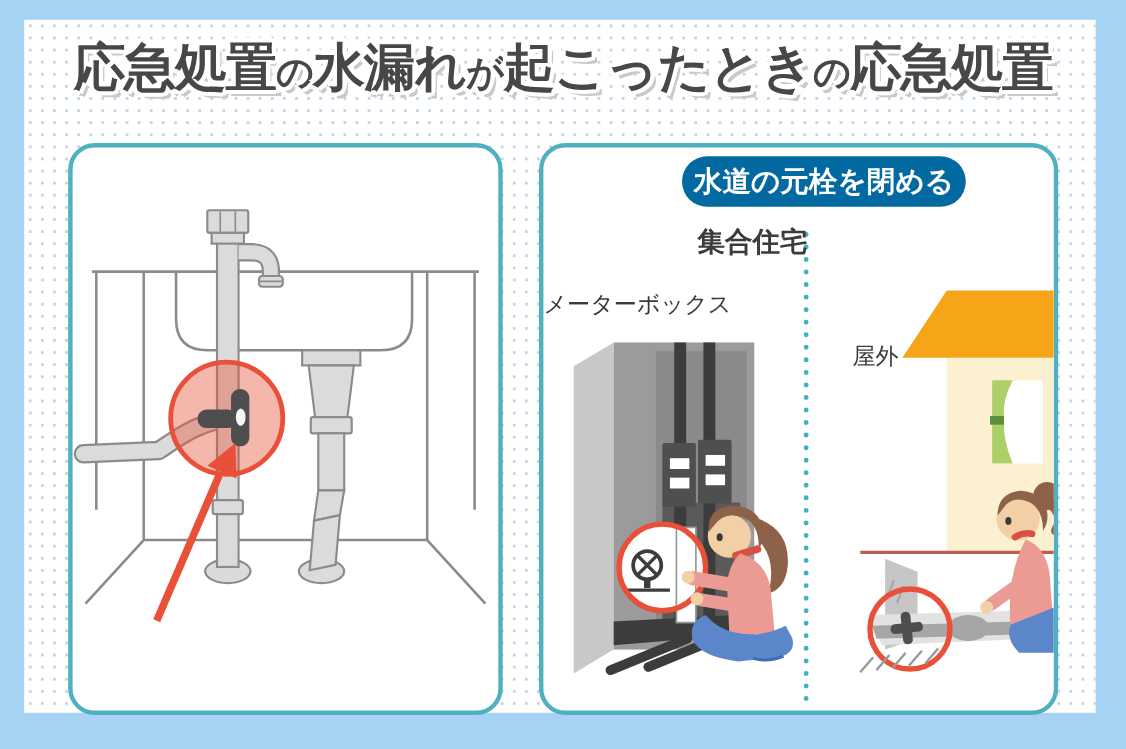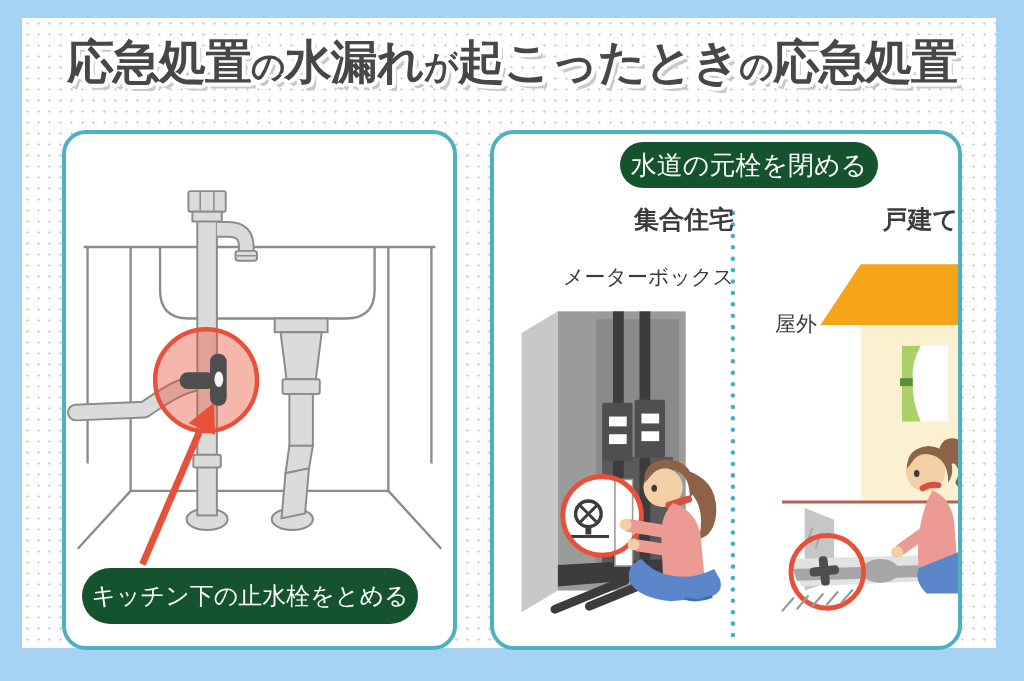--- a/index.html
+++ b/index.html
@@ -28,31 +28,31 @@
   .t-small { font-size:34px; }
   .panel {
     position:absolute; background:#fff;
     border:4px solid #4fb0c0; border-radius:24px;
   }
   .panel-left  { left:62px;  top:130px; width:387px; height:512px; }
   .panel-right { left:490px; top:130px; width:464px; height:512px; }
   .panel svg { position:absolute; left:0; top:0; width:100%; height:100%; }
   .red-pill {
     position:absolute; display:flex; align-items:center; justify-content:center;
-    background:#14532d; color:#fff; font-weight:normal; white-space:nowrap;
+    background:#0369a1; color:#fff; font-weight:bold; white-space:nowrap;
     border-radius:28px;
   }
   .caption-left { left:16px; top:434px; width:336px; height:56px; font-size:24px; }
   .badge-right  { left:126px; top:8px;  width:258px; height:46px; font-size:26px; border-radius:23px; }
   .col-label { position:absolute; top:69px; text-align:right; font-weight:bold;
                font-size:25px; color:#3b3b3b; white-space:nowrap; }
   .col-label.c1 { left:0;  width:240px; }
   .col-label.c2 { left:240px; width:224px; }
   .sub-label { position:absolute; top:129px; font-size:21px; color:#3b3b3b; white-space:nowrap; }
-  .sub-label.s1 { left:0; width:240px; text-align:right; }
+  .sub-label.s1 { left:0; width:240px; text-align:left; }
   .sub-label.s2 { left:281px;margin-top:47px; }
 </style>
 </head>
 <body>
 
 <div class="inner"></div>
 
 <div class="title"><span class="t-big">応急処置</span><span class="t-small">の</span><span class="t-big">水漏れ</span><span class="t-small">が</span><span class="t-big">起こったとき</span><span class="t-small">の</span><span class="t-big">応急処置</span></div>
 
 <div class="panel panel-left">
@@ -104,21 +104,20 @@
       <rect x="147" y="221" width="17" height="53" rx="8"></rect>
       <rect x="116" y="240" width="36" height="17" rx="8"></rect>
       <ellipse cx="156" cy="247" rx="4.5" ry="8" fill="#ffffff" opacity="0.95"></ellipse>
     </g>
 
     <g>
       <path d="M78,436 L136,301" stroke="#e8503a" stroke-width="7" fill="none"></path>
       <polygon points="151,271 152,304 125,292" fill="#e8503a"></polygon>
     </g>
   </svg>
-  <div class="red-pill caption-left">キッチン下の止水栓をとめる</div>
 </div>
 
 <div class="panel panel-right">
   <svg viewBox="0 0 472 516" aria-hidden="true">
 
     <g>
       <rect x="373" y="192" width="99" height="180" fill="#fbf0d0"></rect>
       <polygon points="332,192 373,130 472,130 472,192" fill="#f6a418"></polygon>
       <g>
         <rect x="415" y="213" width="47" height="77" fill="#ffffff"></rect>
@@ -199,16 +198,15 @@
       <ellipse cx="430" cy="343" rx="2.8" ry="3.6" fill="#3a3a3a"></ellipse>
       <path d="M436,358 Q444,353 452,355" stroke="#d94f43" stroke-width="6" stroke-linecap="round" fill="none"></path>
       <path d="M446,360 Q464,367 468,391 L472,443 L432,439 Q428,393 446,360 Z" fill="#ec9b94"></path>
       <path d="M452,393 L414,420" stroke="#ec9b94" stroke-width="12" stroke-linecap="round" fill="none"></path>
       <circle cx="410" cy="423" r="6" fill="#f2cfa4"></circle>
       <path d="M432,439 L472,423 L472,465 L440,465 Q427,452 432,439 Z" fill="#5b87ca"></path>
     </g>
   </svg>
   <div class="red-pill badge-right">水道の元栓を閉める</div>
   <div class="col-label c1">集合住宅</div>
-  <div class="col-label c2">戸建て</div>
   <div class="sub-label s1">メーターボックス</div>
   <div class="sub-label s2">屋外</div>
 </div>
 
 </body></html>

